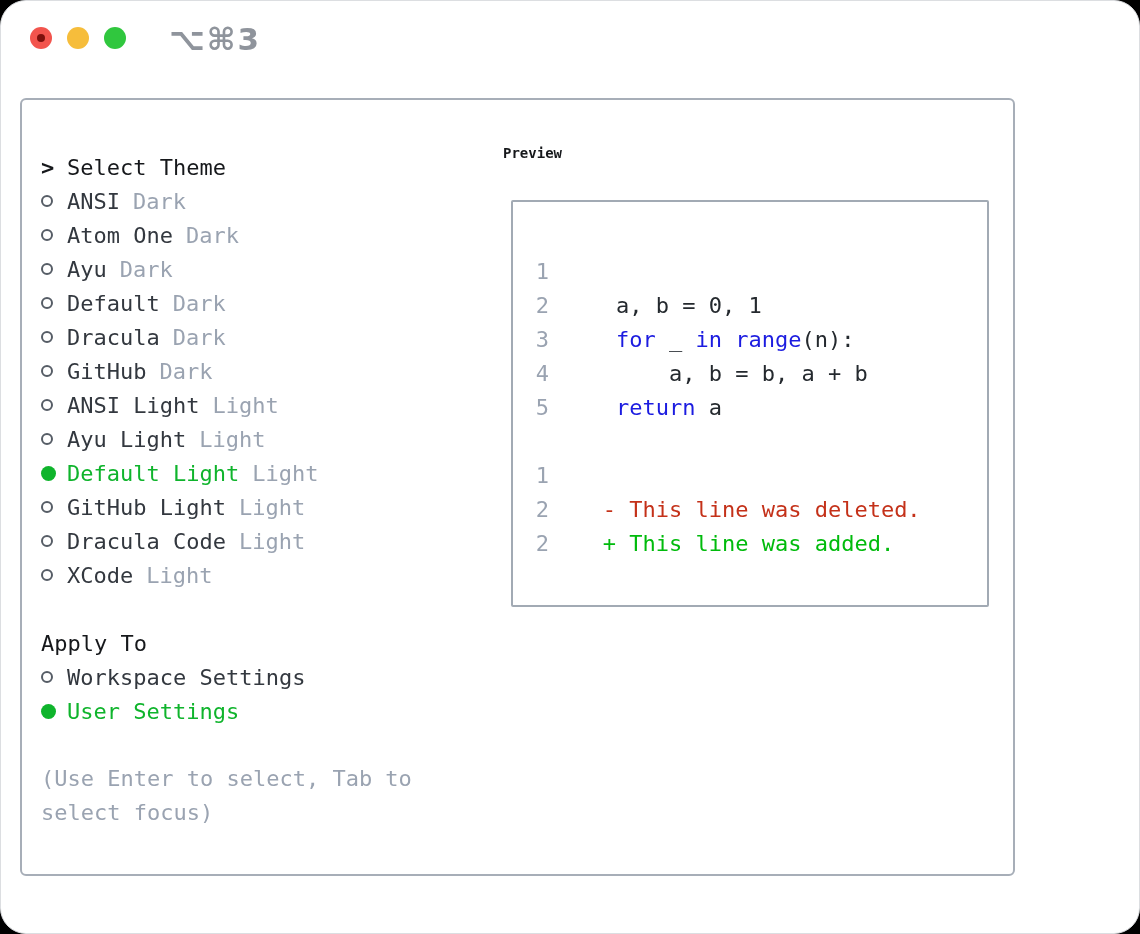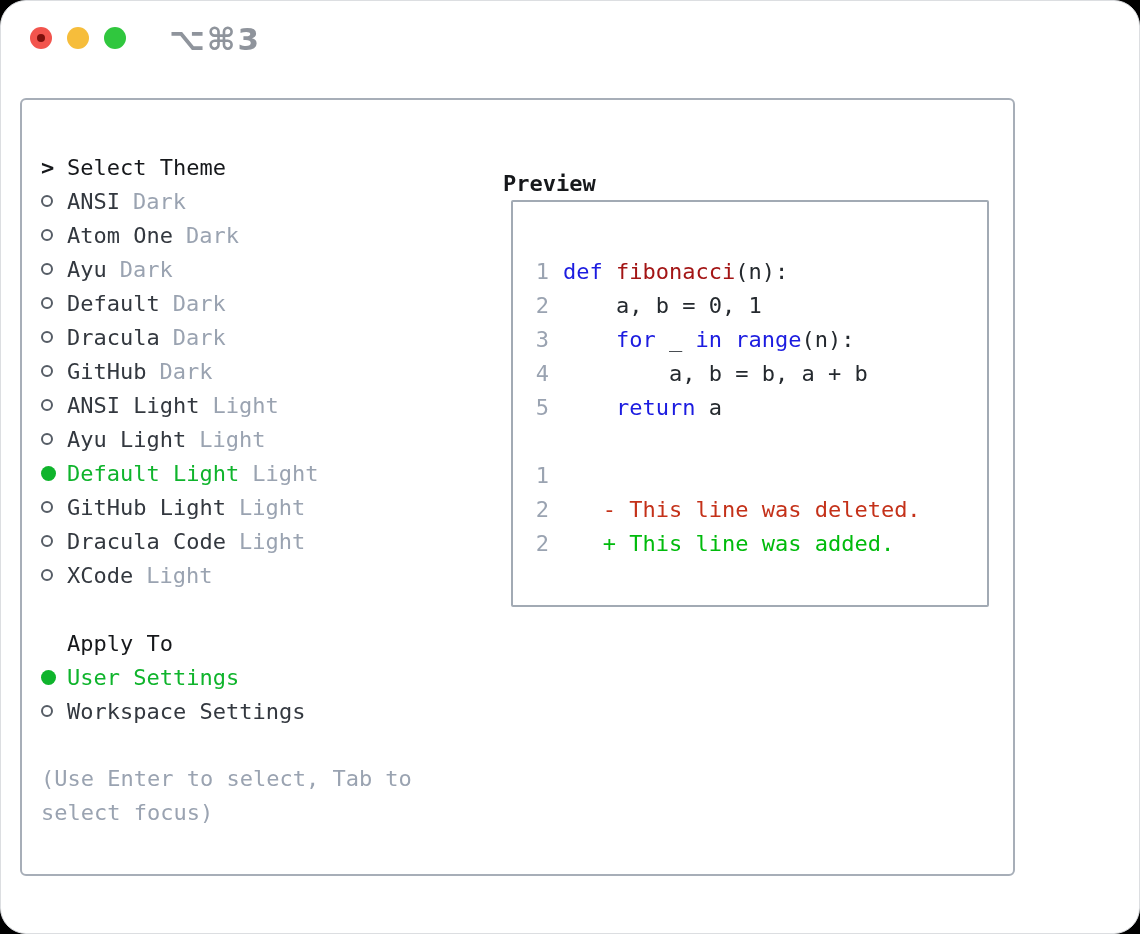--- a/index.html
+++ b/index.html
@@ -48,30 +48,30 @@
   .row{display:flex;align-items:center;height:34px;font-size:22px;color:var(--text-dark);}
   .bullet-col{width:26px;flex:0 0 26px;display:flex;align-items:center;}
   .circle{width:12px;height:12px;border:2px solid #565d66;border-radius:50%;}
   .circle.sel{width:15px;height:15px;border:none;background:var(--accent-green);}
   .prefix{font-weight:bold;color:var(--title-black);font-size:22px;}
   .list-title{font-weight:normal;color:var(--title-black);}
   .item-name{white-space:pre;text-align:center;}
   .row.selected .item-name{color:var(--accent-green);}
   .item-variant{white-space:pre;color:var(--muted-gray);margin-left:13px;}
   .spacer{height:34px;}
-  .section-title{margin-left:26px;color:var(--title-black);}
+  .section-title{color:var(--title-black);}
   .hint{
     font-size:22px;line-height:34px;color:var(--muted-gray);
     width:432px;margin-top:34px;
   }
 
   
   .preview-label{
-    position:absolute;left:481px;top:66px;height:34px;display:flex;align-items:center;
-    font-size:22px;font-weight:bold;color:var(--title-black);
+    position:absolute;left:481px;top:36px;height:34px;display:flex;align-items:center;
+    font-size:14px;font-weight:bold;color:var(--title-black);
   }
   .preview-box{
     position:absolute;left:489px;top:100px;width:478px;height:407px;
     border:2px solid #a2aab4;border-radius:2px;background:#fff;
     padding:52px 0 0 20px;overflow:hidden;
   }
   .pline{display:flex;height:34px;align-items:center;font-size:22px;}
   .lnum{width:16px;flex:0 0 16px;text-align:right;color:var(--muted-gray);margin-right:14px;}
   .lcode{white-space:pre;color:#24292e;}
   .tok-kw{color:var(--keyword-blue);}
@@ -190,43 +190,42 @@
           </div>
         </div>
 
       <div class="spacer"></div>
 
       <div class="row">
         <span class="section-title">Apply To</span>
       </div>
 
       <div id="apply-list">
+          <div class="row">
+            <span class="bullet-col">
+              <span class="circle"></span>
+            </span>
+            <span class="item-name">Workspace Settings</span>
+          </div>
           <div class="row selected">
             <span class="bullet-col">
               <span class="circle sel"></span>
             </span>
             <span class="item-name">User Settings</span>
-          </div>
-          <div class="row">
-            <span class="bullet-col">
-              <span class="circle"></span>
-            </span>
-            <span class="item-name">Workspace Settings</span>
           </div>
         </div>
 
       <div class="hint">(Use Enter to select, Tab to select focus)</div>
     </div>
 
     <div class="preview-label">Preview</div>
 
     <div class="preview-box" id="preview-box">
         <div class="pline">
           <span class="lnum">1</span>
-          <span class="lcode"><span class="tok-kw">def</span><span class="tok-p"> </span><span class="tok-fn">fibonacci</span><span class="tok-p">(n):</span></span>
         </div>
         <div class="pline">
           <span class="lnum">2</span>
           <span class="lcode"><span class="tok-p">    a, b = 0, 1</span></span>
         </div>
         <div class="pline">
           <span class="lnum">3</span>
           <span class="lcode"><span class="tok-p">    </span><span class="tok-kw">for</span><span class="tok-p"> _ </span><span class="tok-kw">in</span><span class="tok-p"> </span><span class="tok-kw">range</span><span class="tok-p">(n):</span></span>
         </div>
         <div class="pline">

